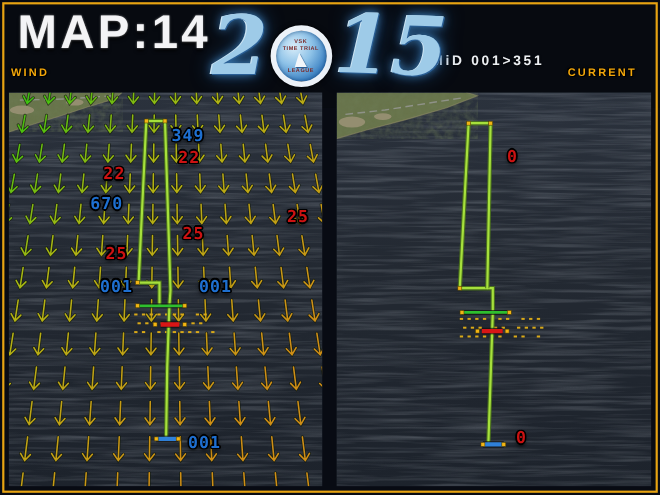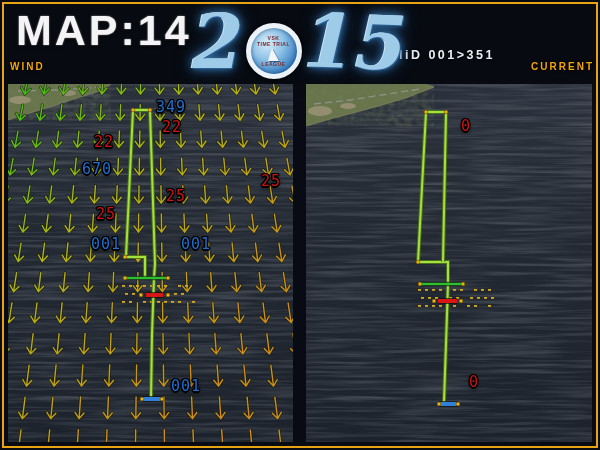--- a/index.html
+++ b/index.html
@@ -44,32 +44,33 @@
     position:absolute;left:392px;top:13px;
     font-size:12.5px;font-weight:700;letter-spacing:2.5px;color:#eceff2;
     white-space:pre;line-height:17px;
     text-shadow:0 1px 2px rgba(0,0,0,.9);
   }
   .corner-label{
     position:absolute;top:61px;font-size:10px;font-weight:800;letter-spacing:2px;
     color:#f2a60a;text-shadow:1px 1px 0 #000, -1px -1px 0 #000, 0 0 3px rgba(0,0,0,.8);
   }
   .corner-label.wind{left:10px;}
-  .corner-label.current{right:6px;}
+  .corner-label.current{right:21px;}
   
   .panel{position:absolute;top:84px;width:285px;height:358px;overflow:hidden;background:#20262f;}
   .panel.wind{left:8px;}
   .panel.current{left:306px;width:286px;}
   .panel svg{position:absolute;left:0;top:0;}
   .lbl{
     position:absolute;transform:translate(-50%,-50%);
-    font-family:"DejaVu Sans Mono",monospace;font-weight:normal;font-size:15px;
+    font-family:"DejaVu Sans Mono",monospace;font-weight:bold;font-size:15px;
     letter-spacing:1px;white-space:nowrap;z-index:6;
     text-shadow:-1.5px 0 #000,1.5px 0 #000,0 -1.5px #000,0 1.5px #000,
                 -1px -1px #000,1px 1px #000,1px -1px #000,-1px 1px #000,0 2px 4px #000;
+    margin-top:16px;
   }
   .lbl.speed{color:#cc1212;}
   .lbl.direction{color:#1e6fd0;}
 </style>
 </head>
 <body>
 
 <div class="screen">
   <div class="frame-border"></div>
 

